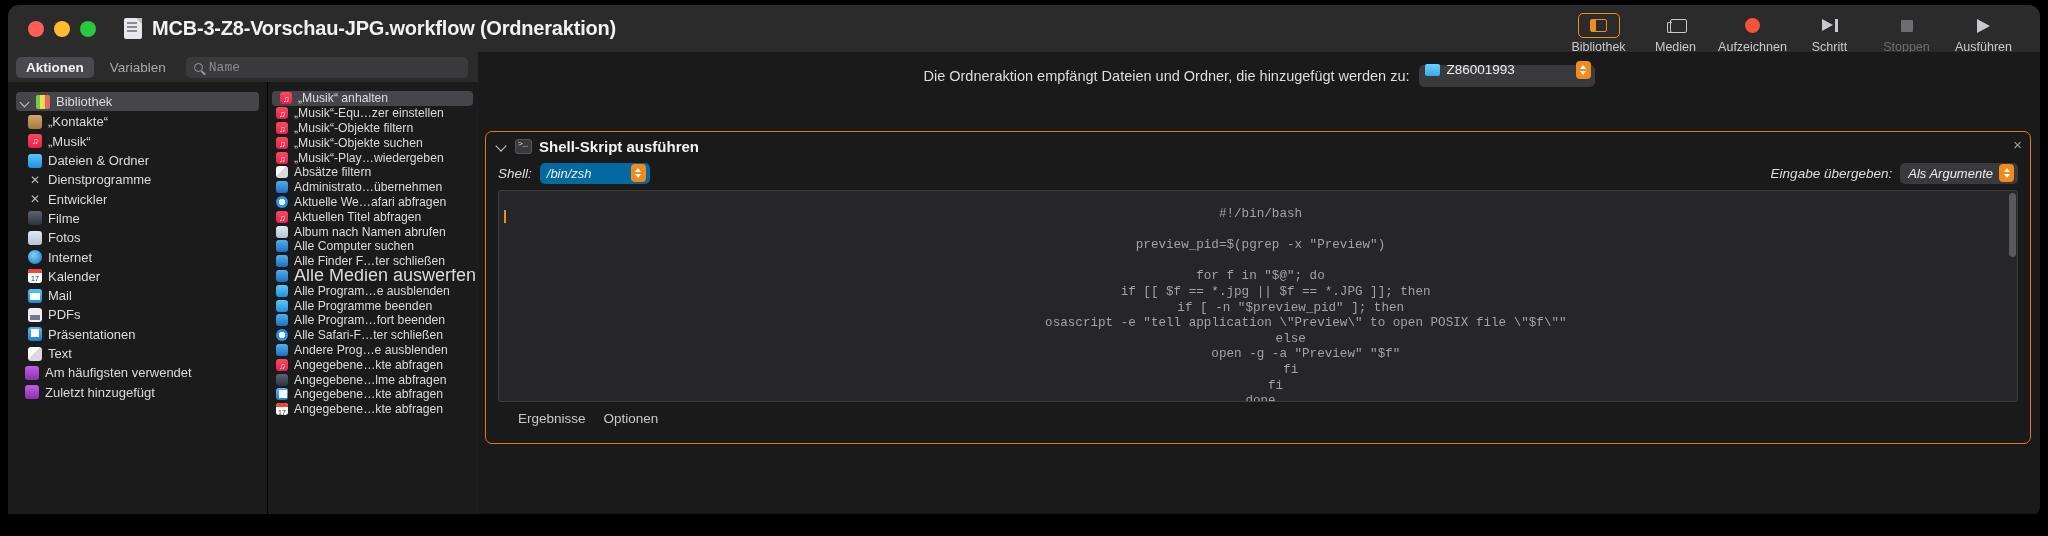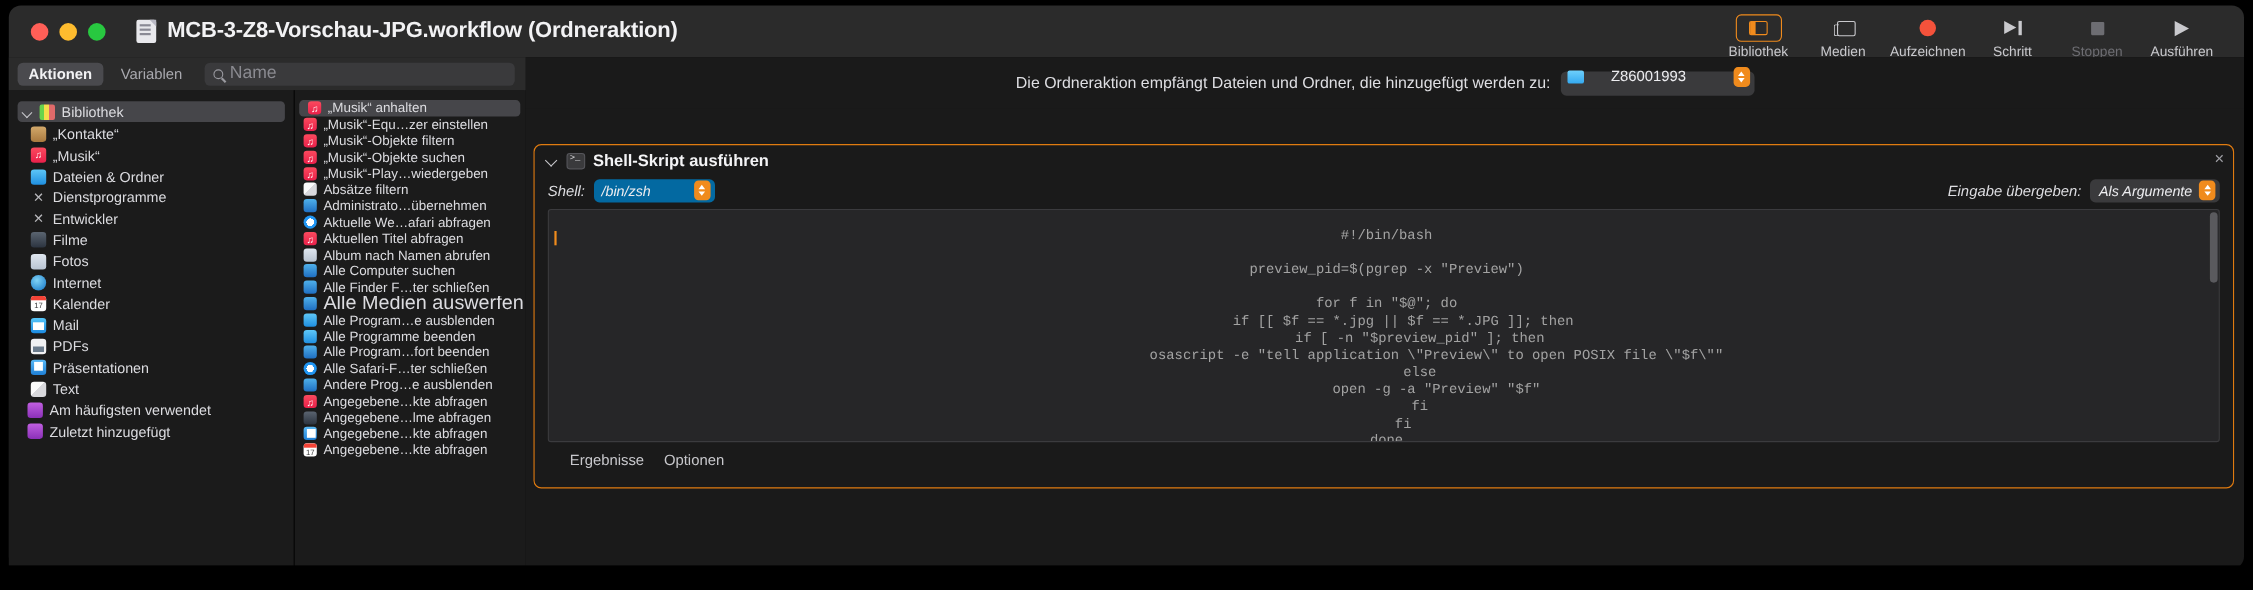--- a/index.html
+++ b/index.html
@@ -121,22 +121,22 @@
     width: 9px; height: 9px; border: 1.5px solid #9a9aa0; border-radius: 50%;
     position: relative; flex: 0 0 auto;
   }
   .search-glass::after {
     content:""; position:absolute; right:-4px; bottom:-3px;
     width: 5px; height: 1.5px; background: #9a9aa0;
     transform: rotate(45deg);
   }
   .lp-search input {
     background: transparent; border: none; outline: none;
-    color: #d8d8dc; font-size: 16px; width: 100%;
-    font-family: Liberation Sans, sans-serif;
+    color: #d8d8dc; font-size: 13px; width: 100%;
+    font-family: Liberation Mono, monospace;
   }
   .lp-search input::placeholder { color: #8a8a90; }
 
   .lp-body { display: flex; height: 435px; }
   .lib-col {
     width: 260px; height: 100%; background: #1b1b1b;
     padding-top: 10px; overflow: hidden;
     border-right: 1px solid #000;
   }
   .act-col {
@@ -195,21 +195,21 @@
     width: 1562px; height: 465px;
     background: #1a1a1a;
     border-bottom-right-radius: 11px;
   }
   .folder-banner {
     height: 47px; display: flex; align-items: center; justify-content: center;
     gap: 9px; font-size: 14.5px; color: #dedee2;
     background: #1a1a1a;
   }
   .folder-select {
-    display: flex; align-items: center; gap: 25px;
+    display: flex; align-items: center; gap: 7px;
     background: #3a3a3c; border-radius: 5px;
     height: 22px; padding: 0 4px 12px 6px; min-width: 176px;
     position: relative;
   }
   .folder-ico {
     width: 15px; height: 12px; background: linear-gradient(180deg,#6fd0fb,#34a9f0);
     border-radius: 2px; flex: 0 0 auto;
   }
   .folder-name { font-size: 13.5px; color: #ededf0; flex: 1; }
   .stepper {

